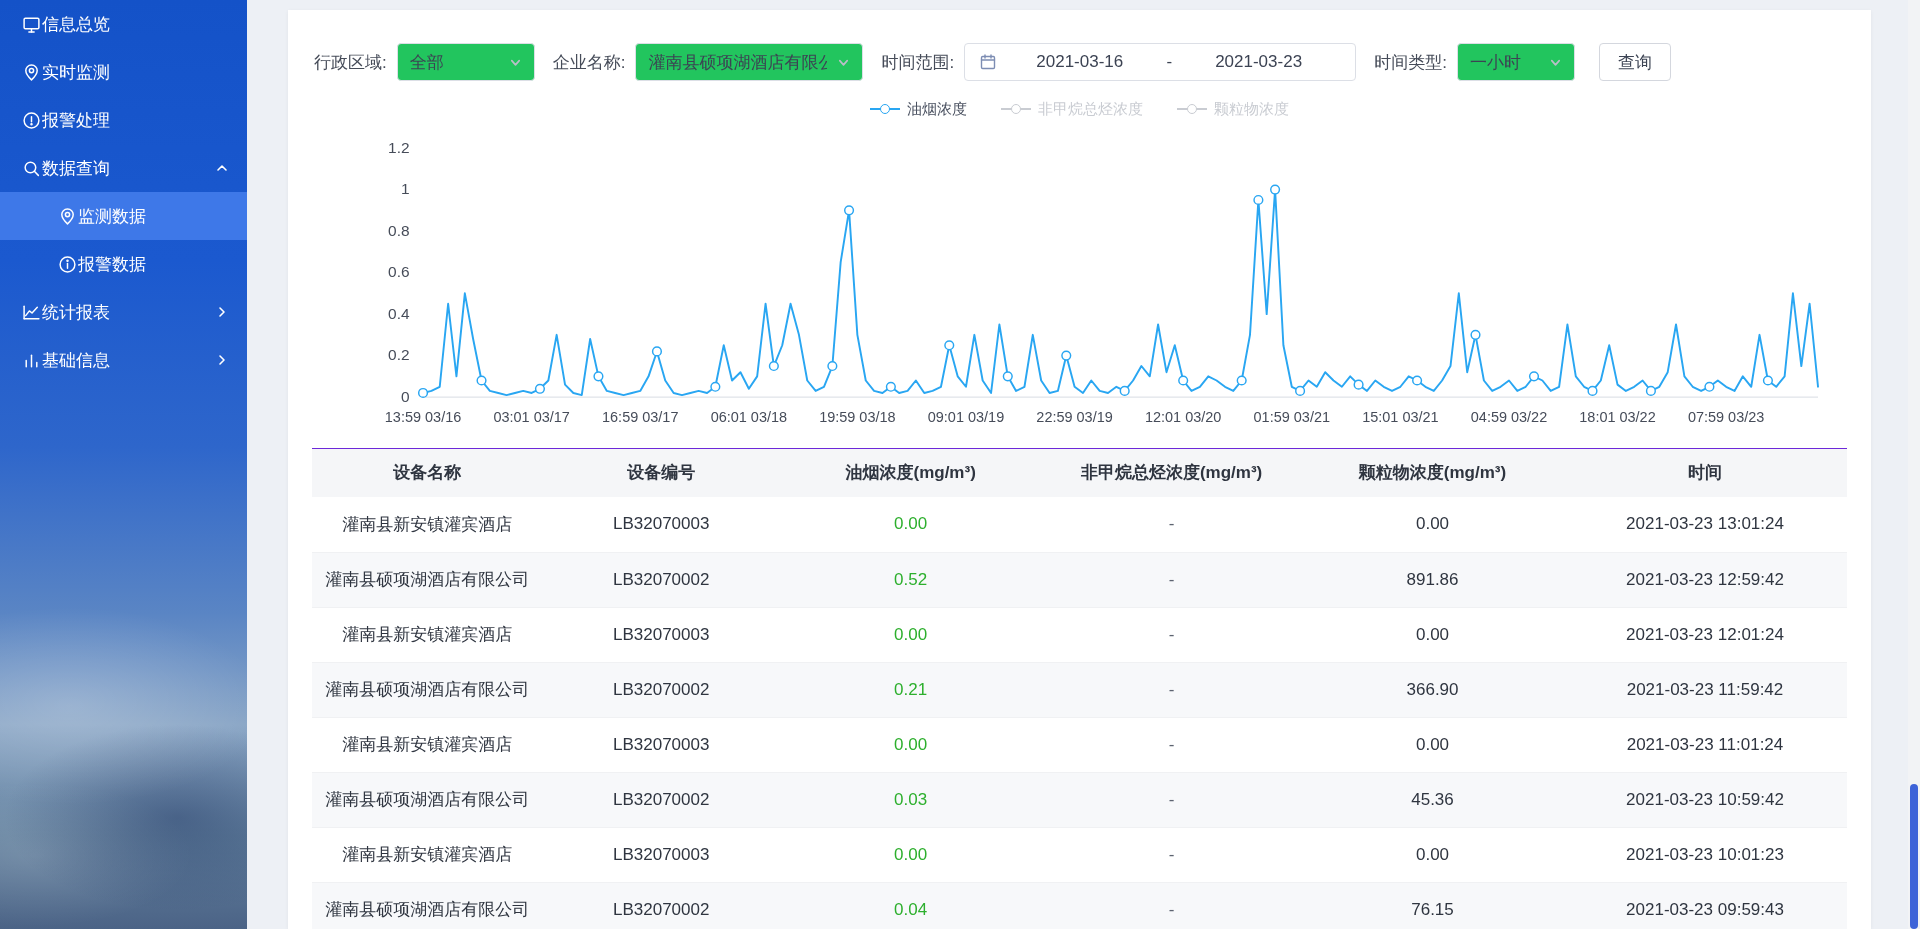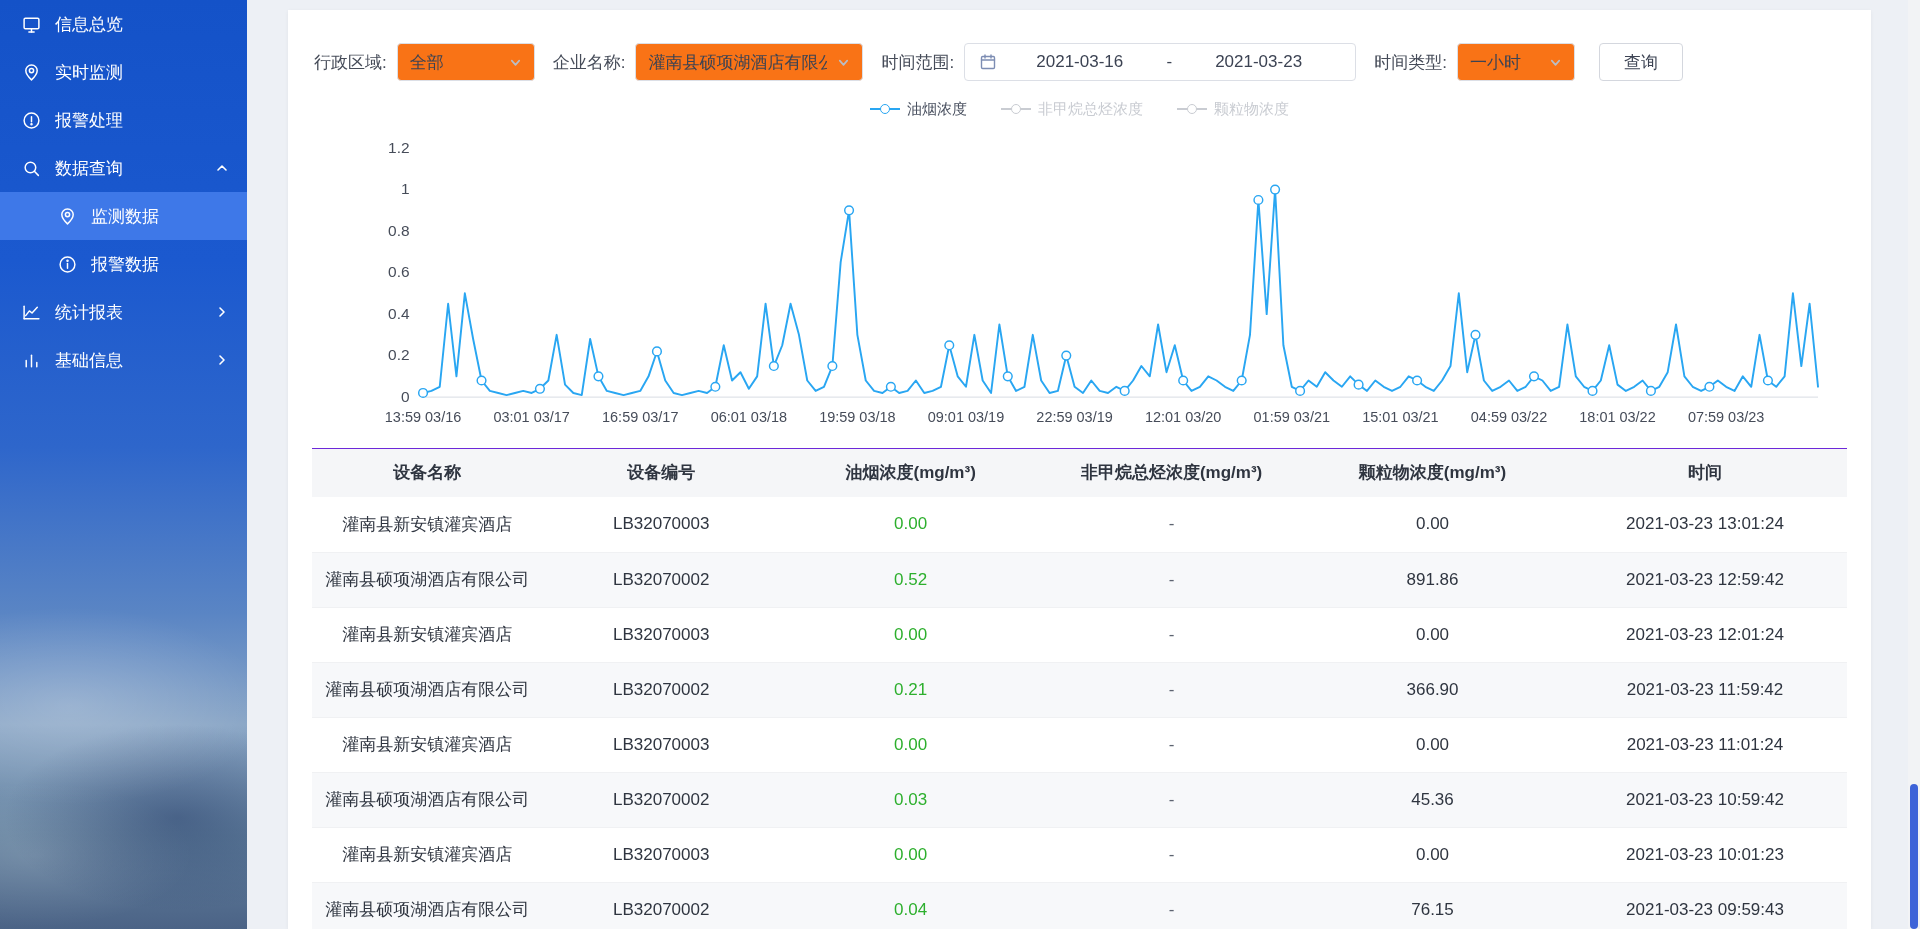--- a/index.html
+++ b/index.html
@@ -14,60 +14,60 @@
   .sidebar {
     position:absolute; left:0; top:0; width:247px; height:929px;
     color:#fff; overflow:hidden;
     background:
       radial-gradient(ellipse 320px 160px at 28% 76%, rgba(255,255,255,0.20), transparent 62%),
       radial-gradient(ellipse 280px 150px at 72% 88%, rgba(18,38,88,0.38), transparent 62%),
       radial-gradient(ellipse 260px 120px at 15% 92%, rgba(255,255,255,0.14), transparent 60%),
       linear-gradient(180deg,#1452c8 0%,#1b59cf 28%,#2e66cb 48%,#5a85c4 66%,#8aa6c6 78%,#64829f 90%,#4b6386 100%);
   }
   .menu-item {
-    height:48px; display:flex; align-items:center; gap:13px;
+    height:48px; display:flex; align-items:center; 
     padding:0 18px 0 22px; font-size:17px; cursor:pointer; white-space:nowrap;
   }
   .menu-item .mi-icon { width:20px; height:20px; flex:0 0 20px; display:flex; align-items:center; }
   .menu-item .chev { margin-left:auto; display:flex; align-items:center; }
   .submenu-item { padding-left:58px; }
   .submenu-item.active { background:#3e78e8; }
   svg.ic { width:19px; height:19px; stroke:#fff; fill:none; stroke-width:1.4; stroke-linecap:round; stroke-linejoin:round; }
   svg.chev-ic { width:14px; height:14px; stroke:#fff; fill:none; stroke-width:1.6; stroke-linecap:round; stroke-linejoin:round; }
 
   
   .panel {
     position:absolute; left:288px; top:10px; right:49px; bottom:0;
     background:#fff; box-shadow:0 1px 4px rgba(0,0,0,0.05);
     padding:0 24px; overflow:hidden;
   }
   
   .filters { display:flex; align-items:center; margin-top:33px; gap:10px; }
   .f-label { font-size:17px; color:#464c59; margin-left:8px; white-space:nowrap; }
   .f-label:first-child { margin-left:2px;text-align:right; }
   .sel {
-    height:38px; border:1px solid #dcdfe6; border-radius:4px; background:#f97316;
+    height:38px; border:1px solid #dcdfe6; border-radius:4px; background:#22c55e;
     display:flex; align-items:center; padding:0 12px; font-size:17px; color:#3c4353;
     cursor:pointer; white-space:nowrap;
   }
   .sel .sel-val { overflow:hidden; text-overflow:clip; flex:1; }
   .sel-region { width:138px; }
   .sel-company { width:228px; }
   .sel-type { width:118px; }
   .sel-caret { margin-left:10px; display:flex; }
   svg.caret-ic { width:13px; height:13px; stroke:#b9bec7; fill:none; stroke-width:1.8; stroke-linecap:round; stroke-linejoin:round; }
   .daterange {
     height:38px; width:392px; border:1px solid #dcdfe6; border-radius:4px; background:#fff;
     display:flex; align-items:center; padding:0 14px; font-size:17px; color:#3c4353; cursor:pointer;
   }
   .daterange .dr-date { flex:1; text-align:center; }
   .dr-sep { color:#3c4353; padding:0 4px; }
   svg.cal-ic { width:18px; height:18px; stroke:#7d8db3; fill:none; stroke-width:1.4; stroke-linecap:round; stroke-linejoin:round; }
   .query-btn {
-    height:38px; padding:0 24px; margin-left:14px; font-size:17px; color:#3c4353;
+    height:38px; padding:0 18px; margin-left:14px; font-size:17px; color:#3c4353;
     background:#fff; border:1px solid #d4d7de; border-radius:4px; cursor:pointer;
     font-family:inherit;
   }
   
   .chart-wrap { margin-top:16px; }
   .legend { display:flex; justify-content:center; gap:34px; align-items:center; height:24px; }
   .legend-item { display:flex; align-items:center; gap:7px; font-size:15px; cursor:pointer; }
   .legend-glyph { position:relative; width:30px; height:2px; }
   .legend-glyph::after {
     content:""; position:absolute; left:50%; top:50%; transform:translate(-50%,-50%);

